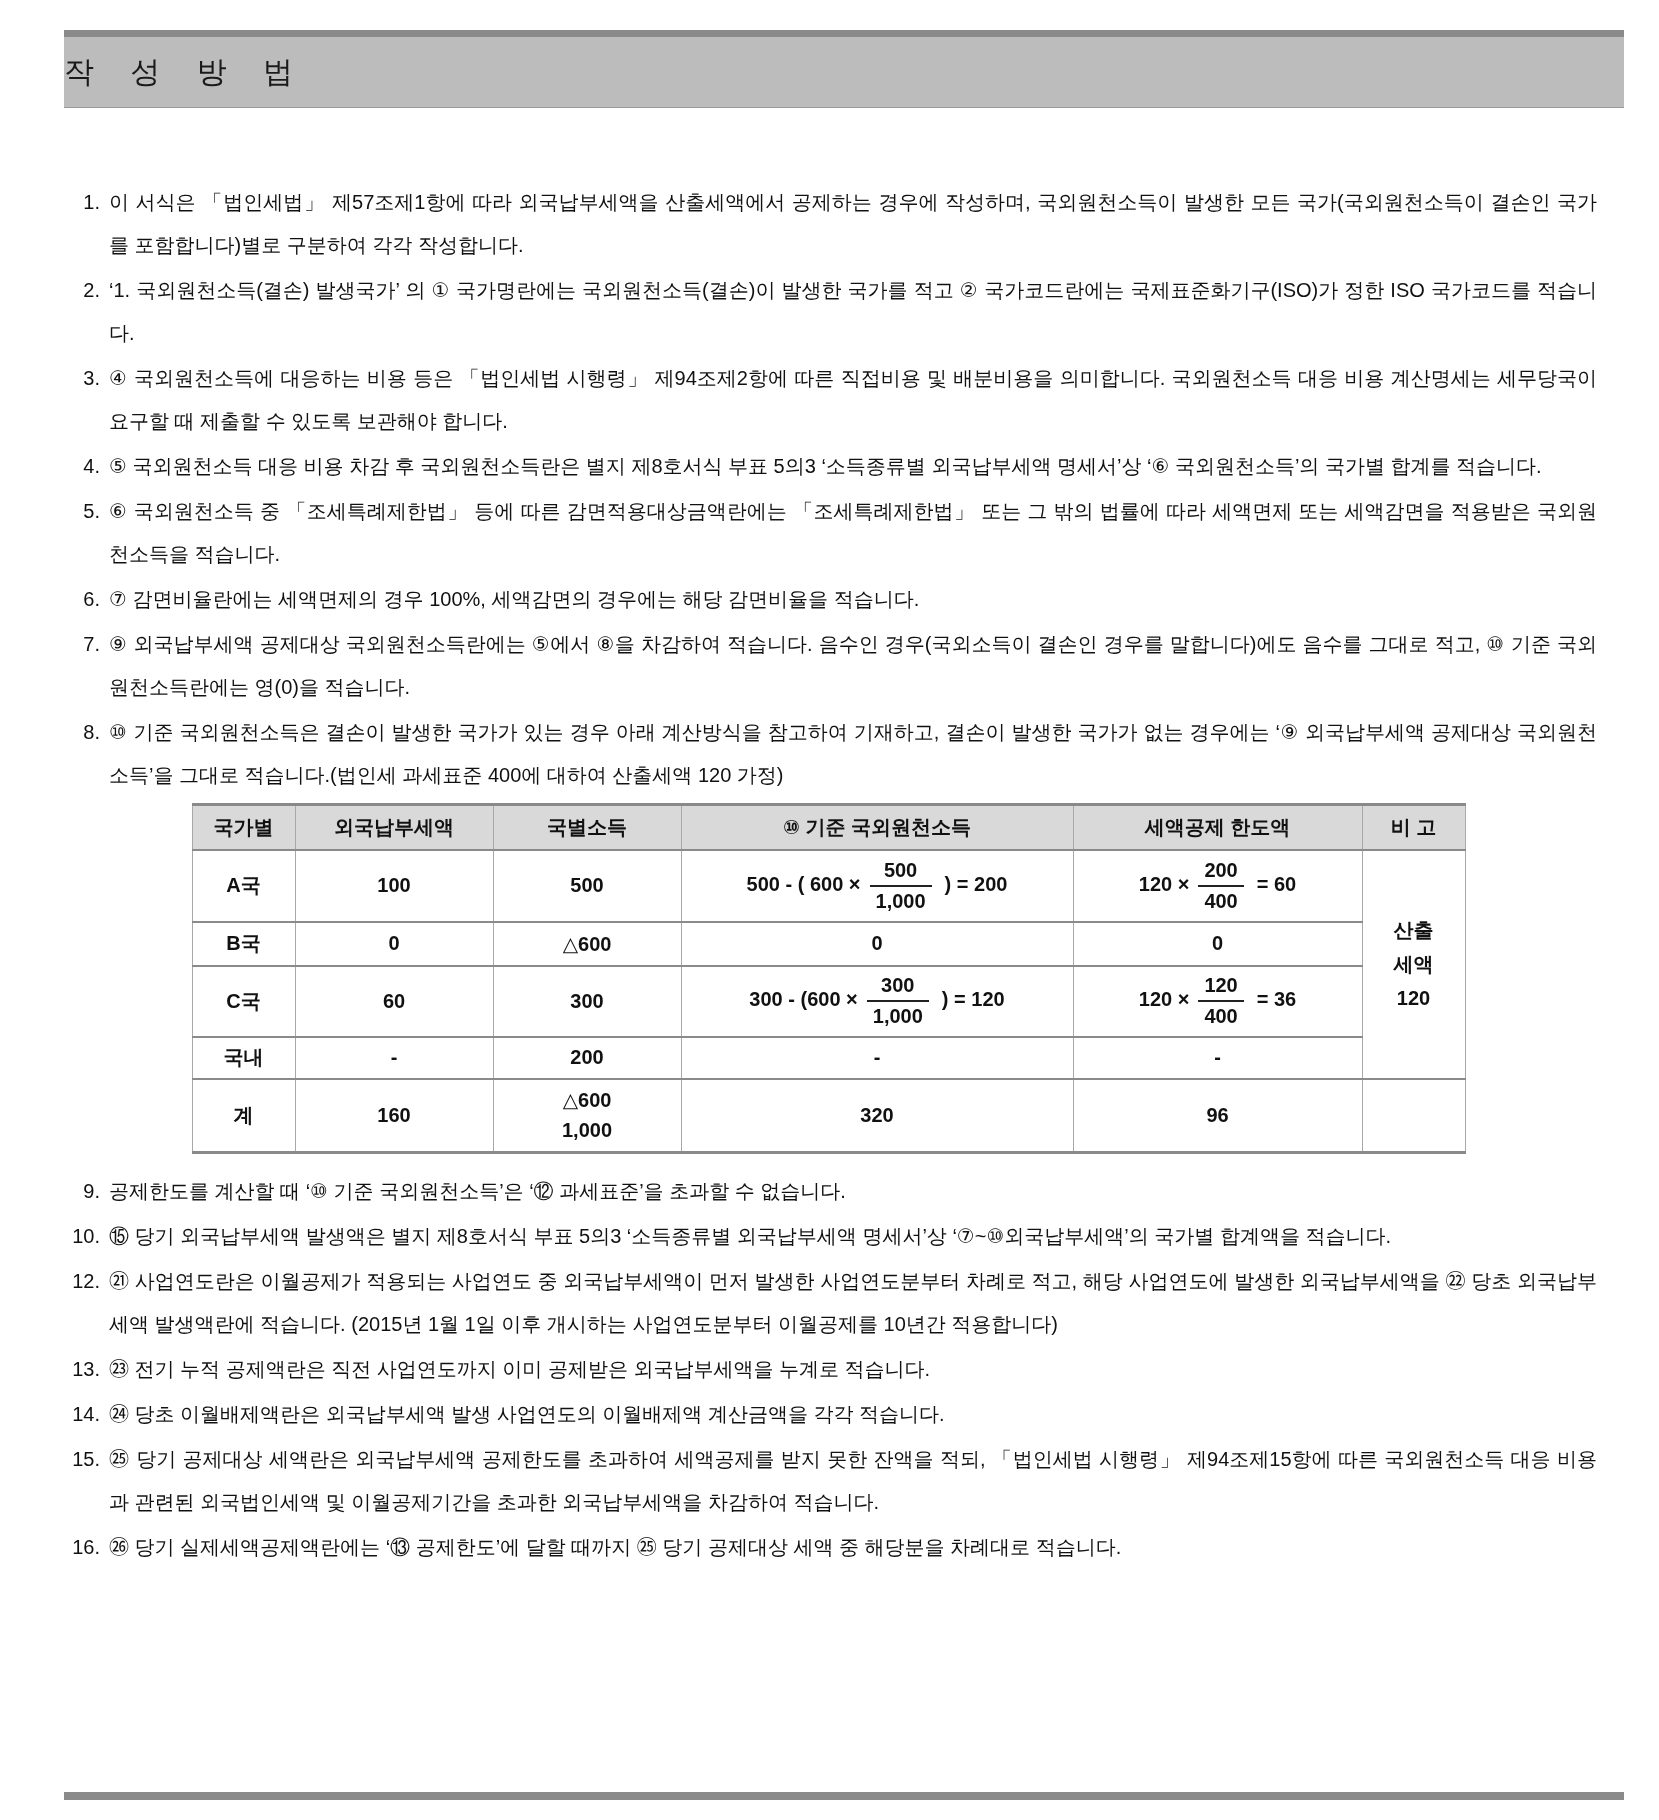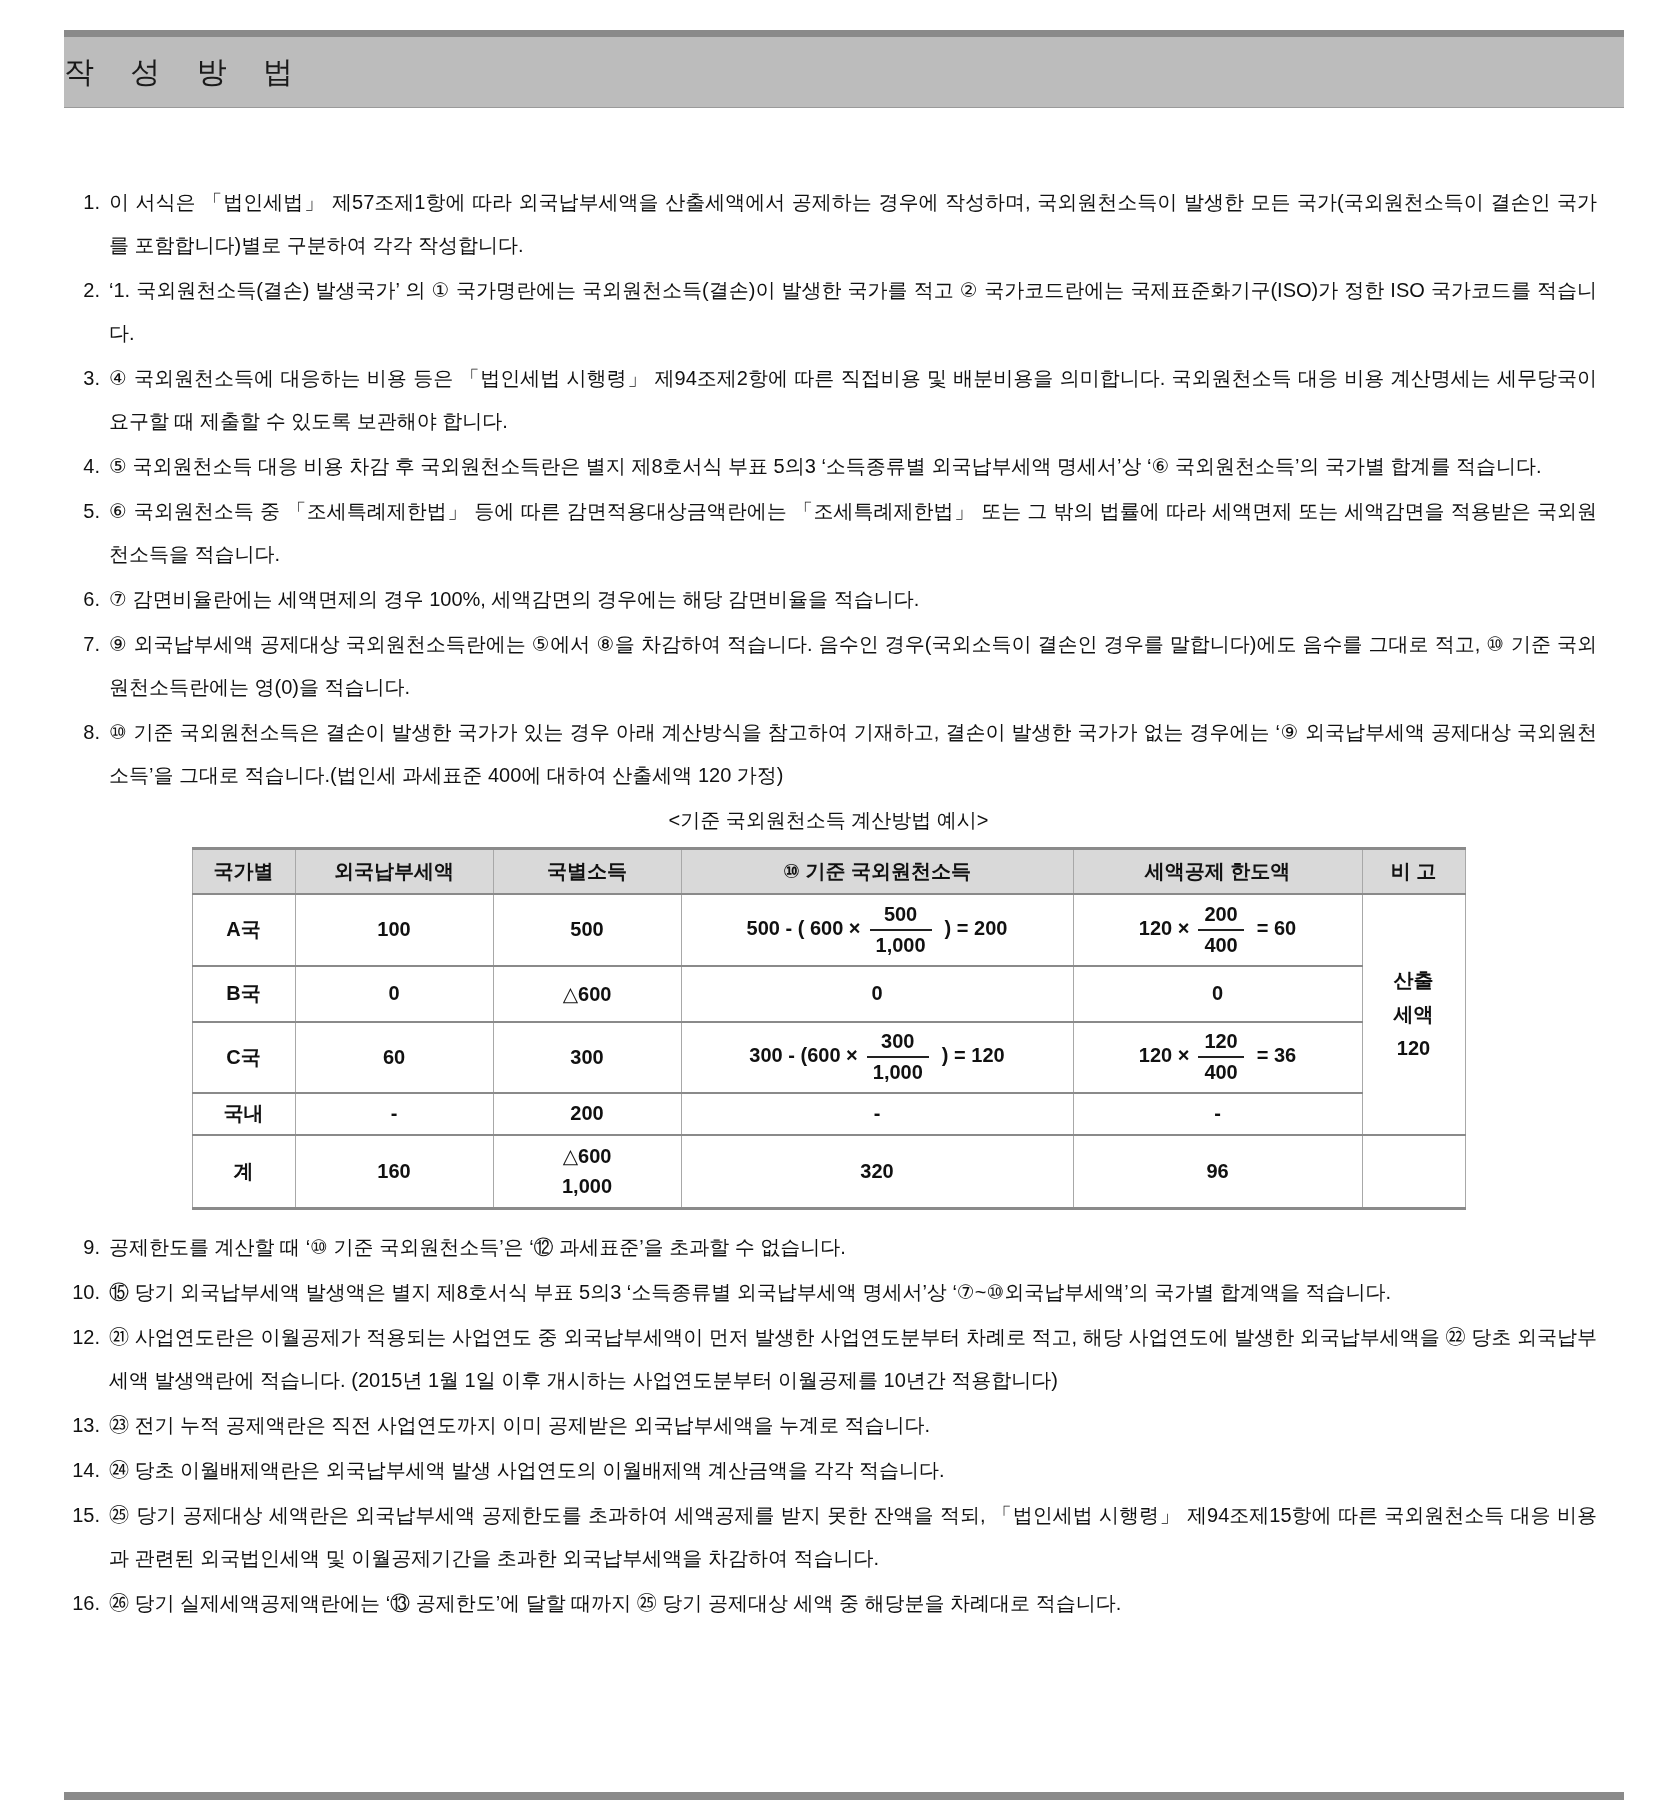--- a/index.html
+++ b/index.html
@@ -40,21 +40,21 @@
   table.example tr{border-top:2px solid #8a8a8a;}
   table.example tr:first-child{border-top:3px solid #8a8a8a;}
   table.example{border-bottom:3px solid #8a8a8a;}
   table.example th,table.example td{
     border-left:1px solid #a8a8a8;border-right:1px solid #a8a8a8;
     text-align:center;vertical-align:middle;padding:0 20px;font-weight:bold;
   }
   table.example th{background:#d9d9d9;}
   tr.h-hdr{height:45px}
   tr.h-a{height:72px}
-  tr.h-b{height:56px}
+  tr.h-b{height:44px}
   tr.h-c{height:71px}
   tr.h-d{height:42px}
   tr.h-e{height:74px}
   .frac{display:inline-block;text-align:center;vertical-align:middle;margin:0 7px;}
   .frac .num{display:block;line-height:29px;padding:0 6px;}
   .frac .den{display:block;line-height:29px;padding:0 6px;border-top:2px solid #222;}
   .formula .post{margin-left:6px;}
   .formula .pre{margin-right:2px;text-align:center;}
   .stack2{line-height:30px;}
   .remark-line{display:block;line-height:34px;}
@@ -94,21 +94,20 @@
   </div>
   <div class="item">
     <span class="no">7.</span>
     <span class="txt">⑨ 외국납부세액 공제대상 국외원천소득란에는 ⑤에서 ⑧을 차감하여 적습니다. 음수인 경우(국외소득이 결손인 경우를 말합니다)에도 음수를 그대로 적고, ⑩ 기준 국외원천소득란에는 영(0)을 적습니다.</span>
   </div>
   <div class="item">
     <span class="no">8.</span>
     <span class="txt">⑩ 기준 국외원천소득은 결손이 발생한 국가가 있는 경우 아래 계산방식을 참고하여 기재하고, 결손이 발생한 국가가 없는 경우에는 ‘⑨ 외국납부세액 공제대상 국외원천소득’을 그대로 적습니다.(법인세 과세표준 400에 대하여 산출세액 120 가정)</span>
   </div>
 
-  <div class="caption">&lt;기준 국외원천소득 계산방법 예시&gt;</div>
 
   <table class="example">
     <colgroup>
       <col class="c1">
         <col class="c2">
         <col class="c3">
         <col class="c4">
         <col class="c5">
         <col class="c6">
     </colgroup>

